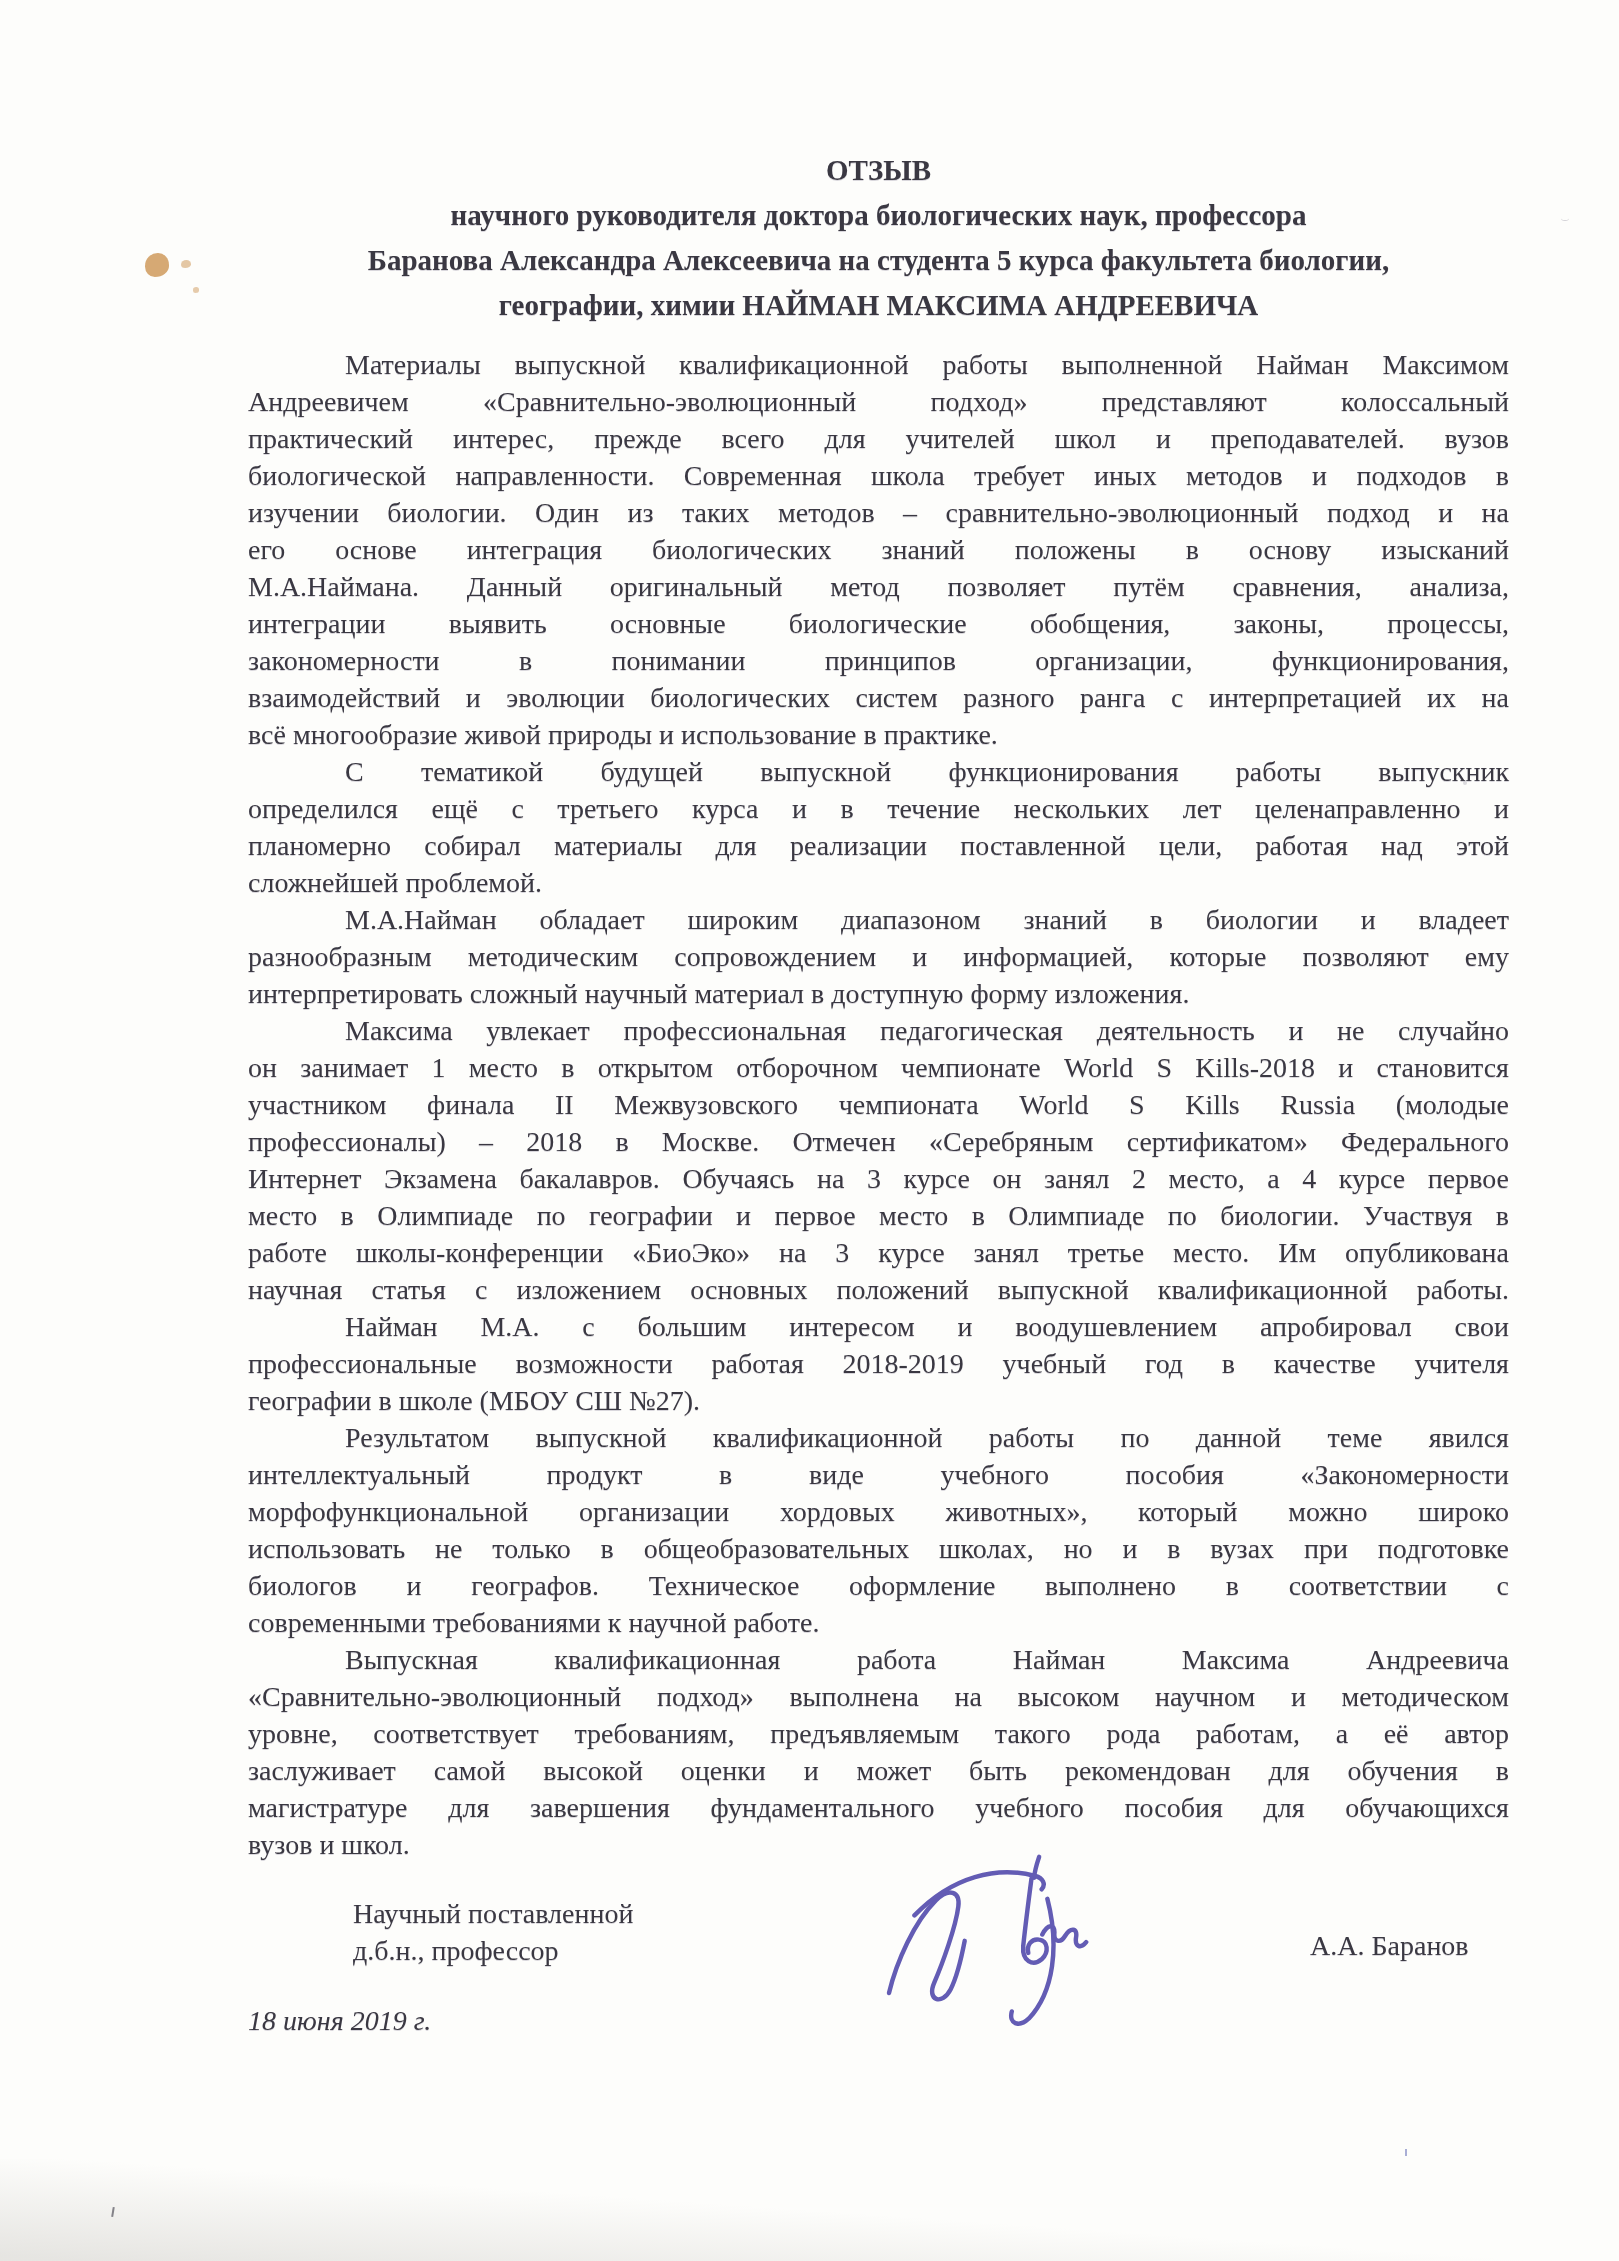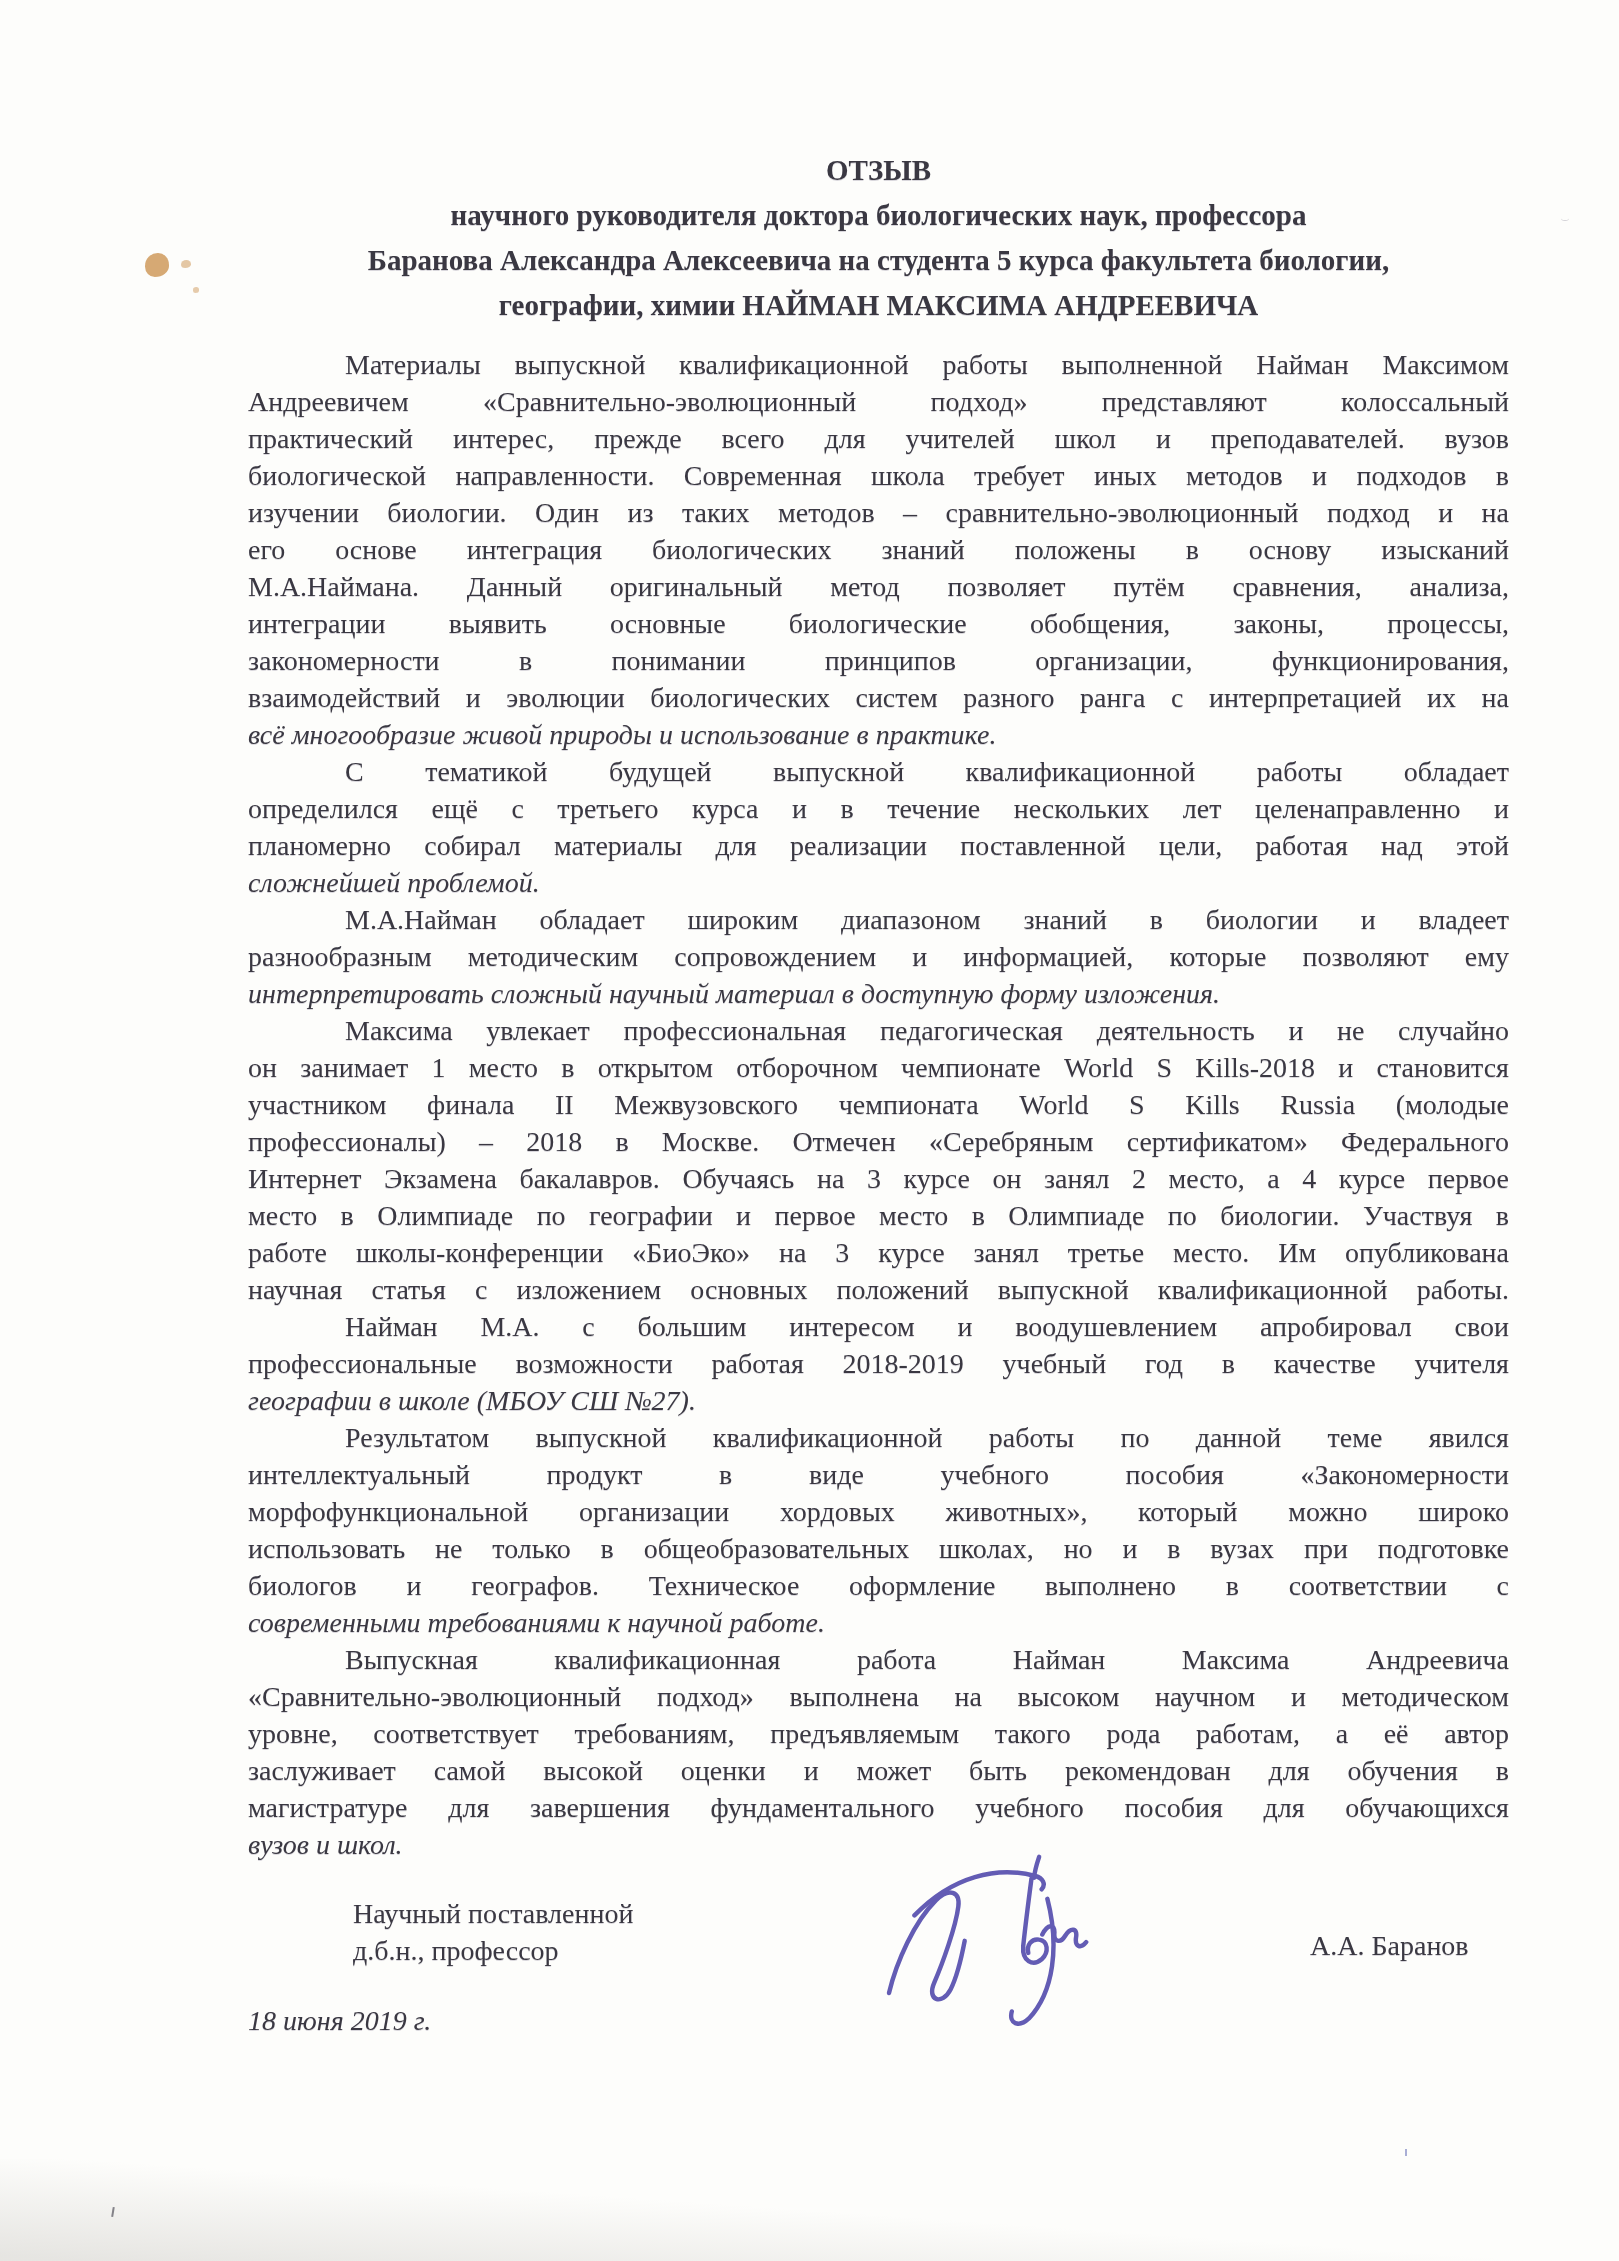--- a/index.html
+++ b/index.html
@@ -6,21 +6,21 @@
   body{width:1619px;height:2261px;overflow:hidden;background:#ffffff;}
   .page{
     position:relative;width:1619px;height:2261px;background:#fdfdfb;
     font-family:"Liberation Serif","DejaVu Serif",serif;color:#3a3842;
     text-shadow:0 1.3px 0.6px rgba(142,138,155,0.32);
   }
   .content{position:absolute;left:248px;top:148px;width:1261px;}
   .title-line{font-weight:bold;text-align:center;font-size:29px;line-height:45px;white-space:nowrap;}
   .body-text{margin-top:18px;font-size:28px;}
   .ln{height:37px;line-height:37px;text-align:justify;text-align-last:justify;white-space:nowrap;overflow:visible;}
-  .ln.last{text-align-last:left;font-style:italic;}
+  .ln.last{text-align-last:left;}
   .ln.ind{text-indent:97px;}
   .footer{position:relative;height:395px;font-size:28px;}
   .role-lines{position:absolute;left:105px;top:32px;}
   .role-lines div{height:37px;line-height:37px;white-space:nowrap;}
   .signee{position:absolute;left:1062px;top:64px;height:37px;line-height:37px;white-space:nowrap;text-align:right;}
   .sig-wrap{position:absolute;left:627px;top:-24px;width:229px;height:191px;}
   .date-line{position:absolute;left:0;top:142px;font-style:italic;white-space:nowrap;text-align:center;}
   .stain{position:absolute;border-radius:54% 46% 60% 42%/55% 50% 48% 45%;}
   .stain.s1{left:145px;top:253px;width:24px;height:24px;background:#cf9a5c;opacity:.85;}
   .stain.s2{left:181px;top:260px;width:10.2px;height:8.3px;background:#cf9a5c;opacity:.55;}
@@ -63,21 +63,21 @@
         <div class="ln">изучении биологии. Один из таких методов – сравнительно-эволюционный подход и на</div>
         <div class="ln">его основе интеграция биологических знаний положены в основу изысканий</div>
         <div class="ln">М.А.Наймана. Данный оригинальный метод позволяет путём сравнения, анализа,</div>
         <div class="ln">интеграции выявить основные биологические обобщения, законы, процессы,</div>
         <div class="ln">закономерности в понимании принципов организации, функционирования,</div>
         <div class="ln">взаимодействий и эволюции биологических систем разного ранга с интерпретацией их на</div>
         <div class="ln last">всё многообразие живой природы и использование в практике.</div>
       </div>
 
       <div>
-        <div class="ln ind">С тематикой будущей выпускной квалификационной работы обладает</div>
+        <div class="ln ind">С тематикой будущей выпускной функционирования работы выпускник</div>
         <div class="ln">определился ещё с третьего курса и в течение нескольких лет целенаправленно и</div>
         <div class="ln">планомерно собирал материалы для реализации поставленной цели, работая над этой</div>
         <div class="ln last">сложнейшей проблемой.</div>
       </div>
 
       <div>
         <div class="ln ind">М.А.Найман обладает широким диапазоном знаний в биологии и владеет</div>
         <div class="ln">разнообразным методическим сопровождением и информацией, которые позволяют ему</div>
         <div class="ln last">интерпретировать сложный научный материал в доступную форму изложения.</div>
       </div>

